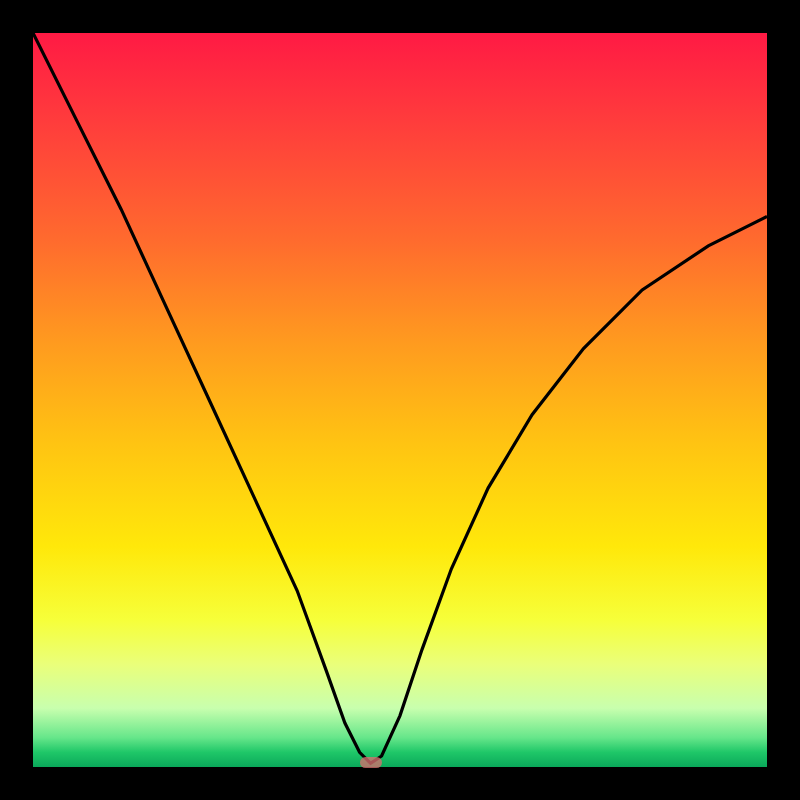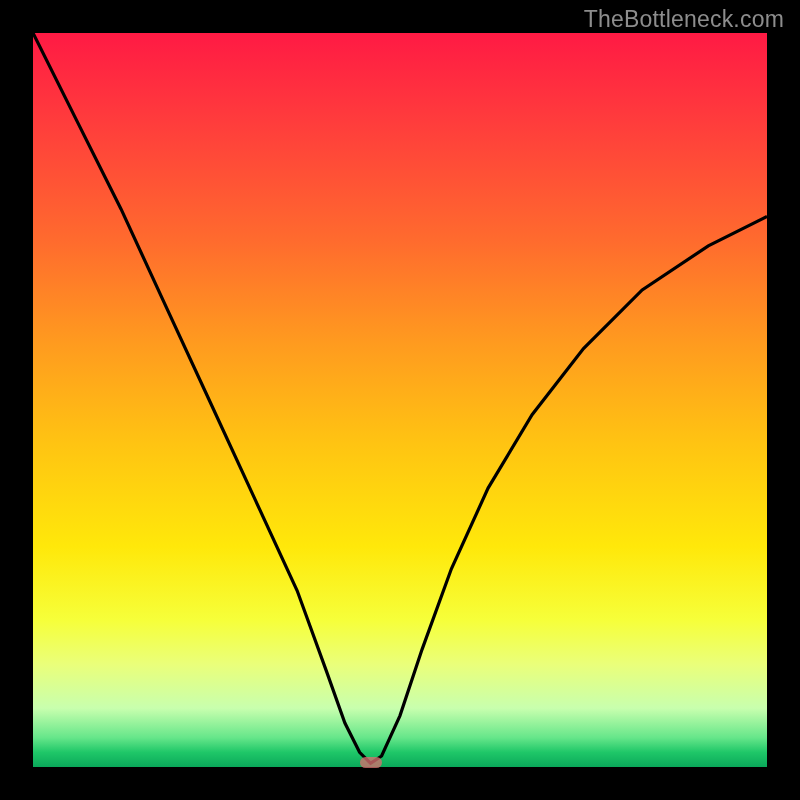--- a/index.html
+++ b/index.html
@@ -72,14 +72,13 @@
 <div class="frame">
 
   <div class="plot-bg"></div>
 
   <svg class="curve-svg" viewBox="0 0 734 734" preserveAspectRatio="none">
     <path id="curve-path" d="M0.0 0.0 L44.0 88.1 L88.1 176.2 L132.1 271.6 L176.2 367.0 L220.2 462.4 L264.2 557.8 L293.6 638.6 L311.9 690.0 L326.6 719.3 L337.6 730.3 L348.6 723.0 L367.0 682.6 L389.0 616.6 L418.4 535.8 L455.1 455.1 L499.1 381.7 L550.5 315.6 L609.2 256.9 L675.3 212.9 L734.0 183.5" fill="none" stroke="#000" stroke-width="3.2"></path>
   </svg>
 
   <div id="marker" class="marker" style="left: 359.64px; top: 757.33px;"></div>
 
-  <div class="watermark">TheBottleneck.com</div>
 </div>
 
 </body></html>

